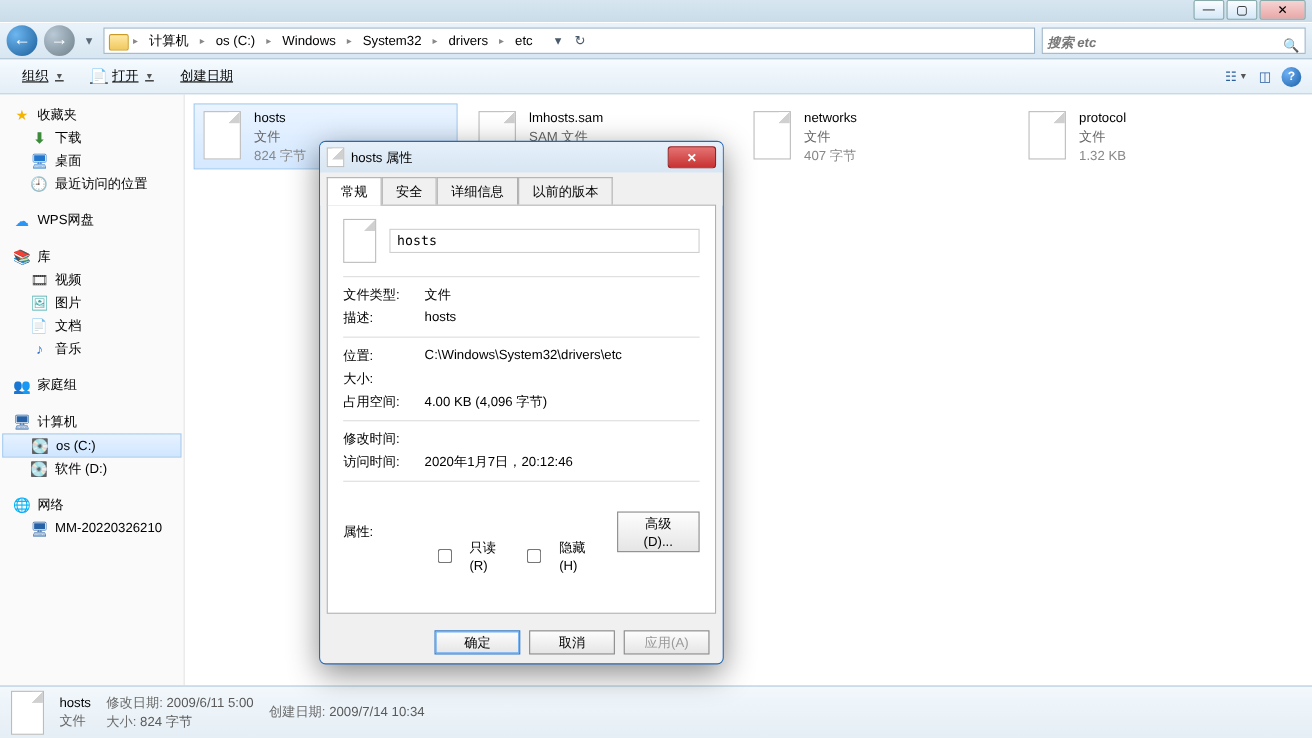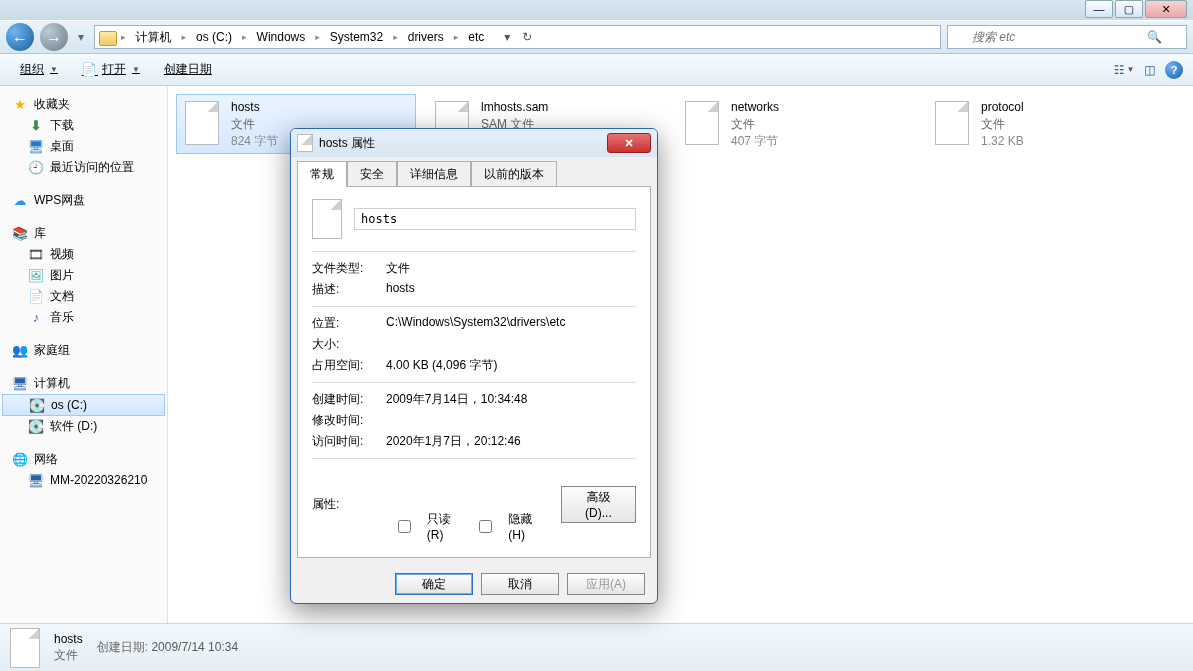--- a/index.html
+++ b/index.html
@@ -16,21 +16,21 @@
 .navbtn { width:28px; height:28px; border-radius:50%; background:radial-gradient(circle at 30% 30%,#6db6f0,#1a5e9a); display:flex; align-items:center; justify-content:center; color:#fff; font-size:16px;}
 .navbtn.fwd { background:radial-gradient(circle at 30% 30%,#b9c9d5,#6e7f8a);}
 .dropbtn { width:14px; height:22px; display:flex; align-items:center; justify-content:center; color:#5b6a77;}
 .addrbar { flex:1; height:24px; background:#fff; border:1px solid #9db4c8; display:flex; align-items:center; padding:0 4px; gap:4px;}
 .foldericon { width:18px; height:18px; display:inline-flex; align-items:flex-end;}
 .foldericon::before{content:"";width:18px;height:13px;background:linear-gradient(#ffe9a3,#f0c960);border:1px solid #c79b26;border-radius:2px;display:block;}
 .crumb { padding:2px 6px; cursor:default;}
 .chev { color:#888; font-size:9px;}
 .addractions{display:flex;align-items:center;gap:2px;padding:0 4px;}
 .addractions span{width:18px;height:18px;display:flex;align-items:center;justify-content:center;color:#4a5a6a;}
-.searchbox{width:240px;height:24px;background:#fff;border:1px solid #9db4c8;display:flex;align-items:center;padding:0 24px;color:#777;font-style:italic;}
+.searchbox{width:240px;height:24px;background:#fff;border:1px solid #9db4c8;display:flex;align-items:flex-end;padding:0 4px;color:#777;font-style:italic;font-weight:bold;}
 .searchbox .sicon{margin-left:auto;color:#4a5a6a;font-style:normal;}
 
 
 .toolbar{height:32px;background:linear-gradient(#f5fbff,#e4eef6);border-bottom:1px solid #c2d1de;display:flex;align-items:center;padding:0 10px;gap:4px;}
 .tbtn{padding:4px 10px;display:flex;align-items:center;gap:4px;border-radius:2px;text-decoration:underline;}
 .tdrop{font-size:8px;color:#555;margin-left:2px;}
 .tsep{flex:1;}
 .ticon{width:22px;height:22px;display:flex;align-items:center;justify-content:center;color:#2a5d9e;}
 .helpicon{width:18px;height:18px;border-radius:50%;background:radial-gradient(circle at 30% 30%,#6fb0f5,#1960a8);color:#fff;display:flex;align-items:center;justify-content:center;font-weight:bold;font-size:11px;}
 
@@ -285,20 +285,24 @@
   </div>
 </div>
 
 <div class="details">
   <div class="pageico"></div>
   <div class="dleft">
     <div class="fname">hosts</div>
     <div class="ftype">文件</div>
   </div>
   <div class="dmeta">
+    <div><span class="lab">修改日期:</span> <span>2009/6/11 5:00</span></div>
+    <div><span class="lab">大小:</span> <span>824 字节</span></div>
+  </div>
+  <div class="dmeta">
     <div><span class="lab">创建日期:</span> <span>2009/7/14 10:34</span></div>
   </div>
 </div>
 
 <div class="dialog">
   <div class="dlgtitle">
     <div class="pageico"></div>
     <span class="t">hosts 属性</span>
     <div class="dlgclose">✕</div>
   </div>
@@ -328,24 +332,20 @@
         <span class="v">C:\Windows\System32\drivers\etc</span>
       </div>
     <div class="prow">
         <span class="l">大小:</span>
       </div>
     <div class="prow">
         <span class="l">占用空间:</span>
         <span class="v">4.00 KB (4,096 字节)</span>
       </div>
     <div class="sep"></div>
-    <div class="prow">
-        <span class="l">创建时间:</span>
-        <span class="v">2009年7月14日，10:34:48</span>
-      </div>
     <div class="prow">
         <span class="l">修改时间:</span>
       </div>
     <div class="prow">
         <span class="l">访问时间:</span>
         <span class="v">2020年1月7日，20:12:46</span>
       </div>
     <div class="sep"></div>
     <div class="attrrow">
       <span class="l" style="width:74px">属性:</span>

